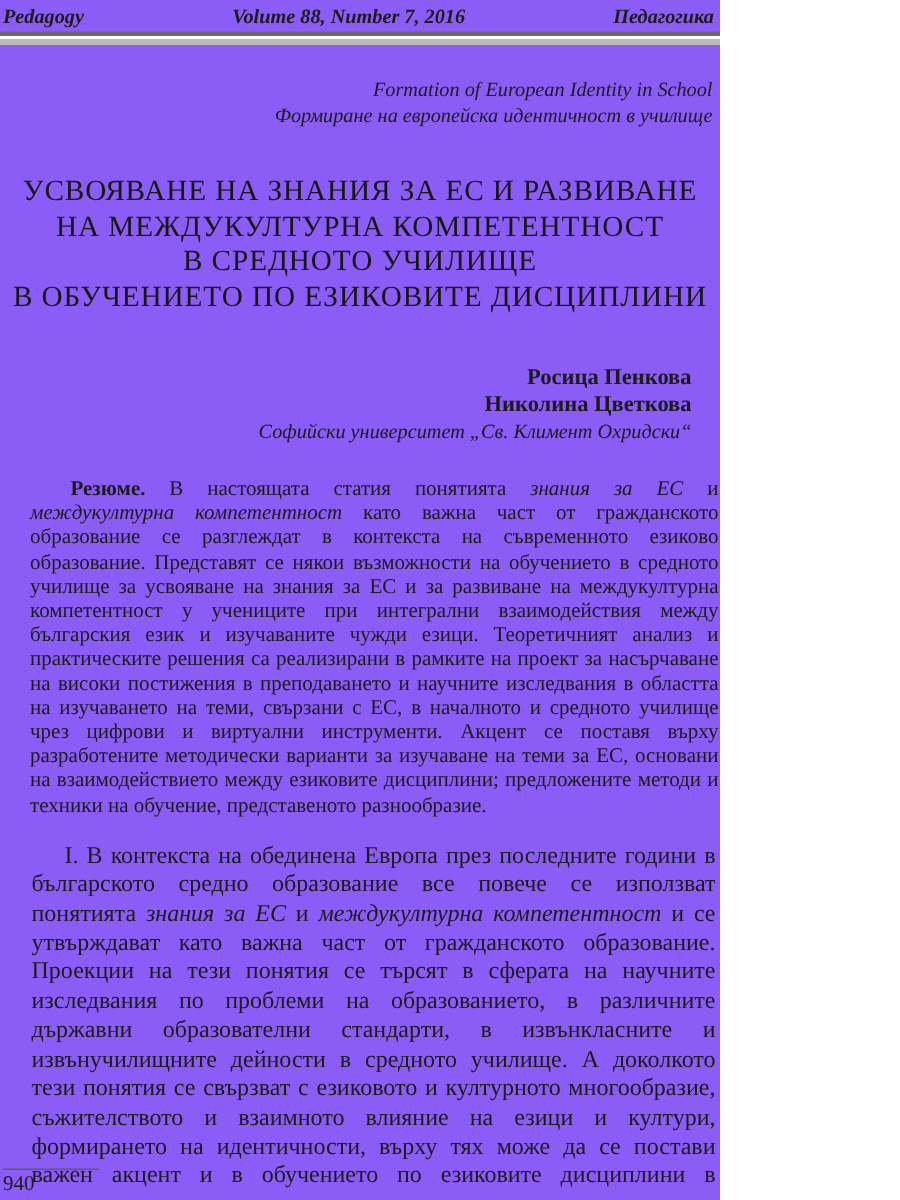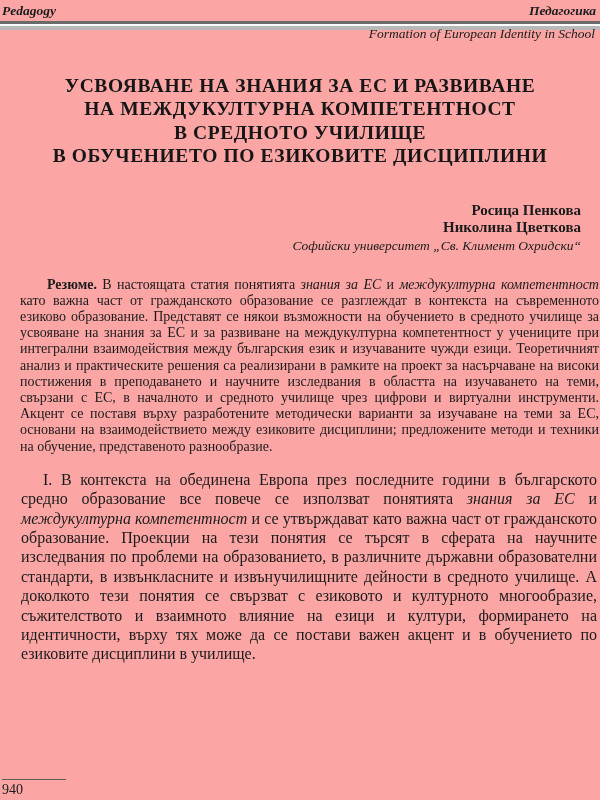--- a/index.html
+++ b/index.html
@@ -2,23 +2,23 @@
 <html lang="bg"><head>
 <meta charset="utf-8">
 <style>
   html, body {
     margin: 0;
     padding: 0;
     background: #ffffff;
   }
   .page {
     position: relative;
-    width: 600px;
+    width: 480px;
     height: 800px;
-    background: #fca5a5;
+    background: #8b5cf6;
     color: #1b1b1b;
     font-family: "Liberation Serif", "DejaVu Serif", serif;
     overflow: hidden;
     box-sizing: border-box;
   }
   
   .running-head {
     display: flex;
     justify-content: space-between;
     align-items: baseline;
@@ -30,31 +30,32 @@
   }
   .head-rule {
     margin-top: 2px;
     height: 3px;
     background: #6a6a6a;
     border-bottom: 2px solid #fdfdfd;
     box-shadow: 0 4px 0 #b9b9b9;
   }
   
   .subtitle-block {
+    margin-top: 26px;
     padding-right: 5px;
     text-align: right;
     font-style: italic;
     font-size: 13.5px;
     line-height: 16.5px;
   }
   
   .article-title {
     margin-top: 31px;
     text-align: center;
-    font-weight: bold;
+    font-weight: normal;
     font-size: 19.5px;
     line-height: 23.5px;
     letter-spacing: 0.6px;
     color: #161616;
   }
   
   .authors-block {
     margin-top: 34px;
     padding-right: 19px;
     text-align: right;
@@ -112,26 +113,28 @@
     line-height: 15px;
   }
 </style>
 </head>
 <body>
 
 <div class="page">
 
   <div class="running-head">
     <span>Pedagogy</span>
+    <span>Volume 88, Number 7, 2016</span>
     <span>Педагогика</span>
   </div>
   <div class="head-rule"></div>
 
   <div class="subtitle-block">
     <div>Formation of European Identity in School</div>
+    <div>Формиране на европейска идентичност в училище</div>
   </div>
 
   <div class="article-title">
     <div>УСВОЯВАНЕ НА ЗНАНИЯ ЗА ЕС И РАЗВИВАНЕ</div>
     <div>НА МЕЖДУКУЛТУРНА КОМПЕТЕНТНОСТ</div>
     <div>В СРЕДНОТО УЧИЛИЩЕ</div>
     <div>В ОБУЧЕНИЕТО ПО ЕЗИКОВИТЕ ДИСЦИПЛИНИ</div>
   </div>
 
   <div class="authors-block">

